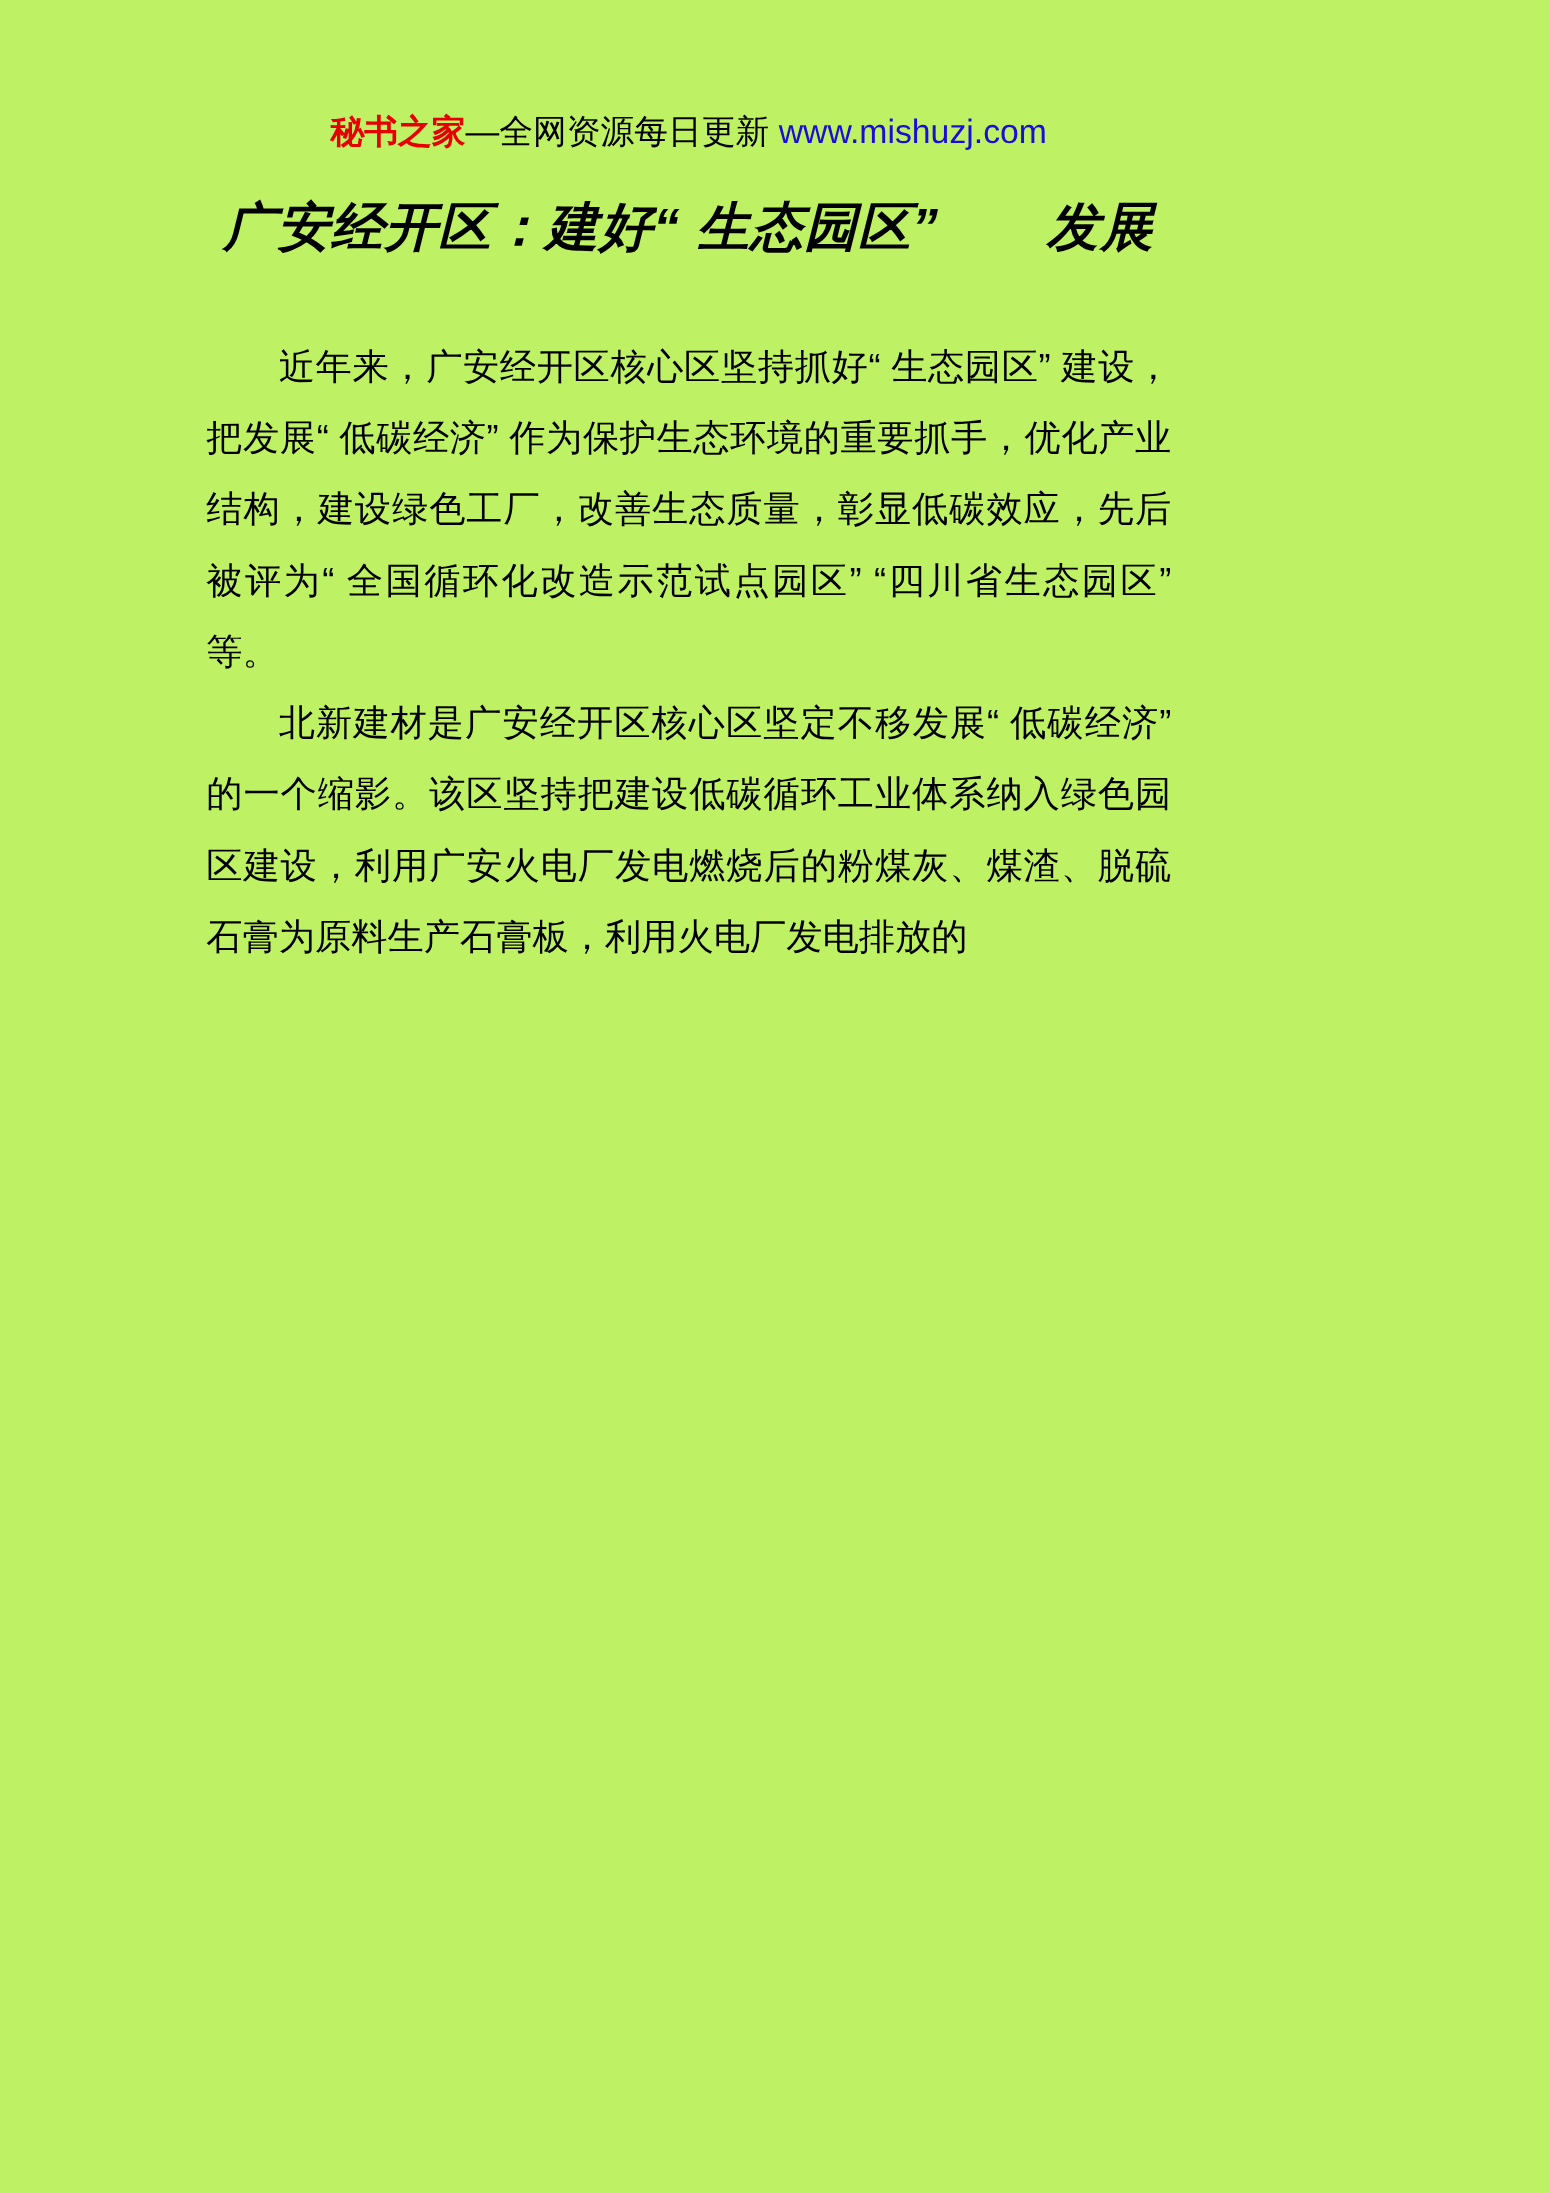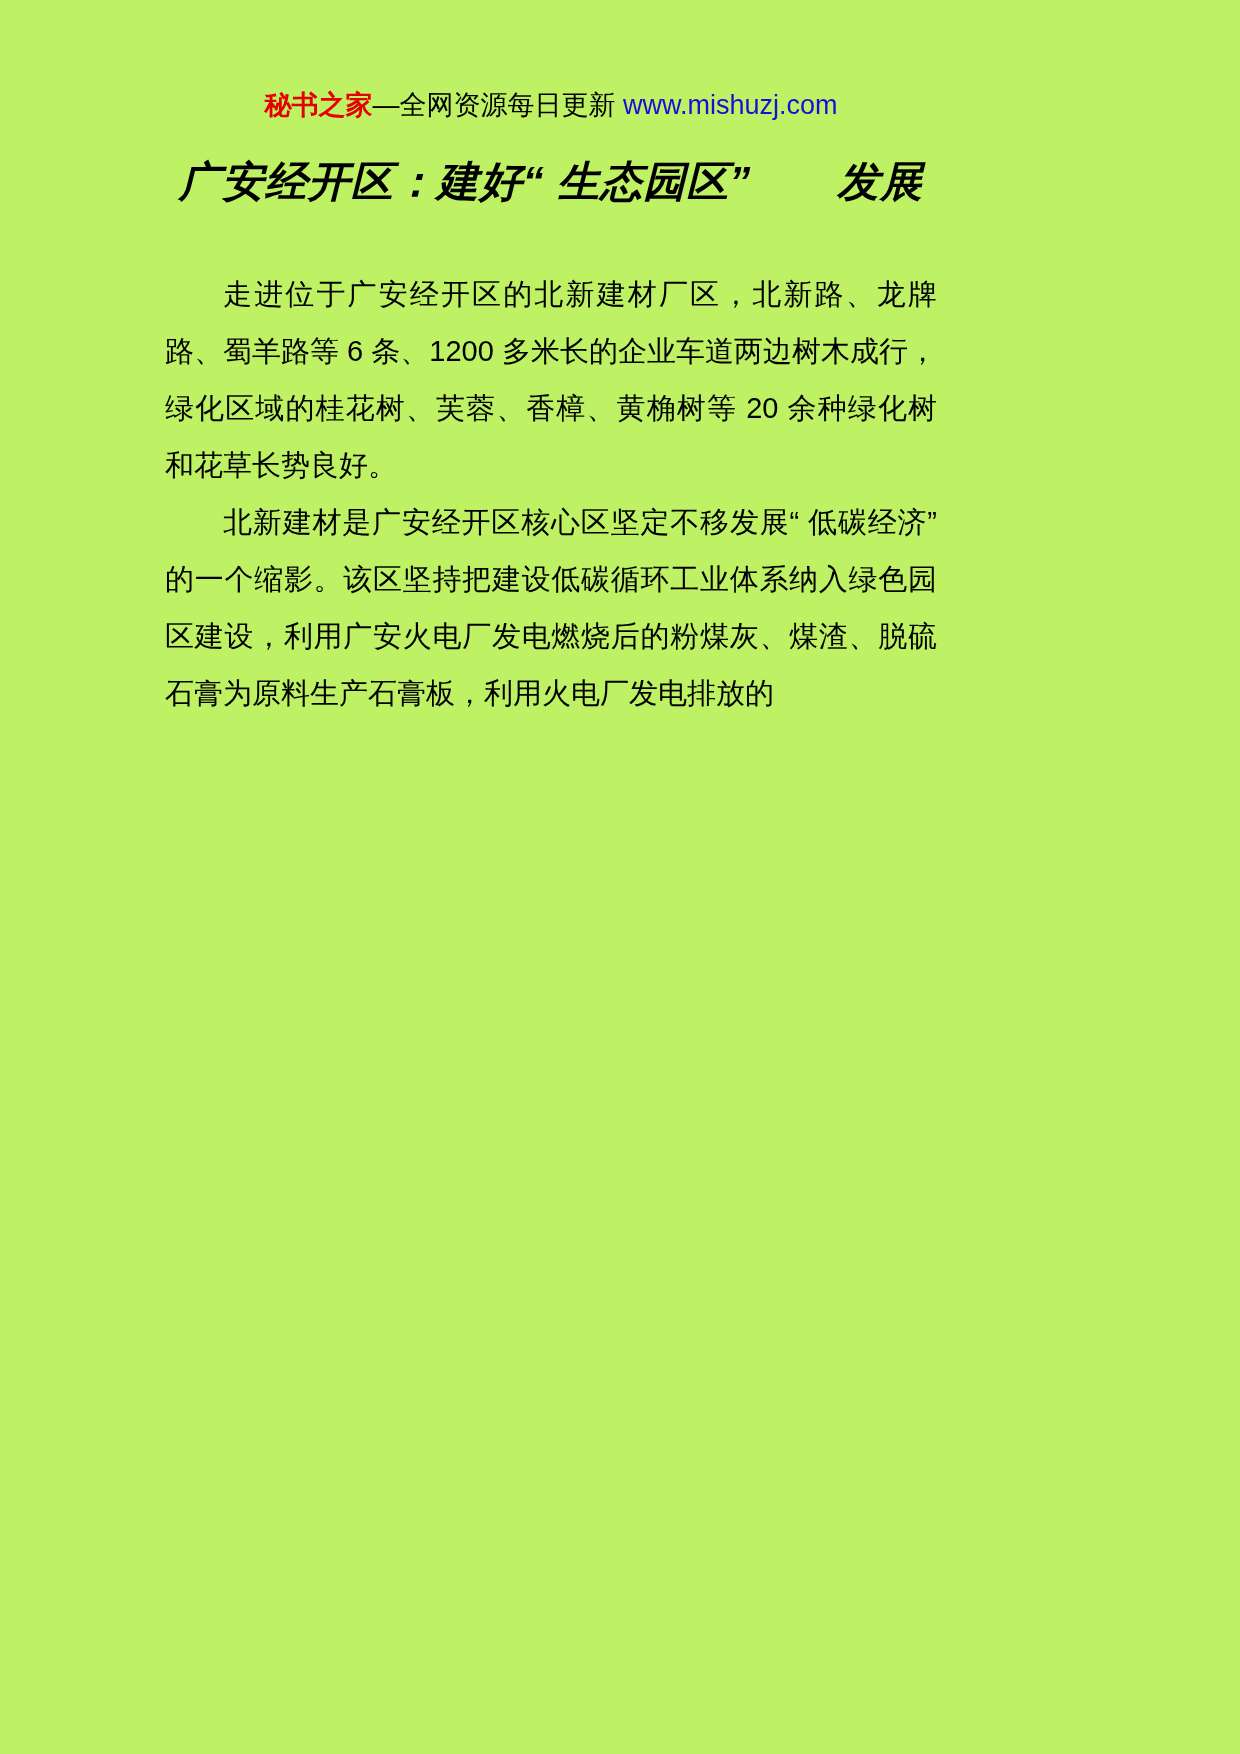--- a/index.html
+++ b/index.html
@@ -58,17 +58,17 @@
 
   <div class="doc-header">
     <span class="brand" style="color: rgb(230, 0, 0);">秘书之家</span><span style="color: rgb(0, 0, 0);">—全网资源每日更新 </span><span class="url" style="color: rgb(26, 13, 214);">www.mishuzj.com</span>
   </div>
 
   <h1 class="doc-title">
     <span class="title-line">广安经开区：建好“ 生态园区”　　发展</span>
   </h1>
 
   <div class="doc-body">
-    <p class="para">走进位于广安经开区的北新建材厂区，北新路、龙牌路、蜀羊路等 6 条、1200 多米长的企业车道两边树木成行，绿化区域的桂花树、芙蓉、香樟、黄桷树等 20 余种绿化树和花草长势良好。</p>
+    <p class="para">近年来，广安经开区核心区坚持抓好“ 生态园区” 建设，把发展“ 低碳经济” 作为保护生态环境的重要抓手，优化产业结构，建设绿色工厂，改善生态质量，彰显低碳效应，先后被评为“ 全国循环化改造示范试点园区” “四川省生态园区” 等。</p>
     <p class="para">北新建材是广安经开区核心区坚定不移发展“ 低碳经济” 的一个缩影。该区坚持把建设低碳循环工业体系纳入绿色园区建设，利用广安火电厂发电燃烧后的粉煤灰、煤渣、脱硫石膏为原料生产石膏板，利用火电厂发电排放的</p>
   </div>
 
 </div>
 
 </body></html>

